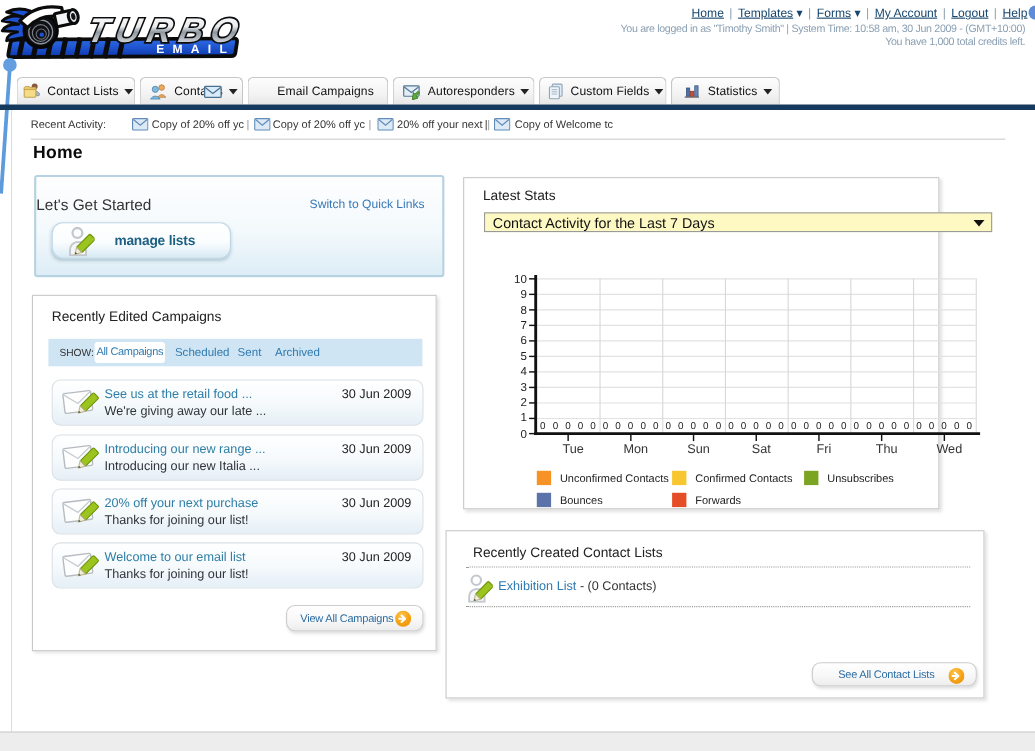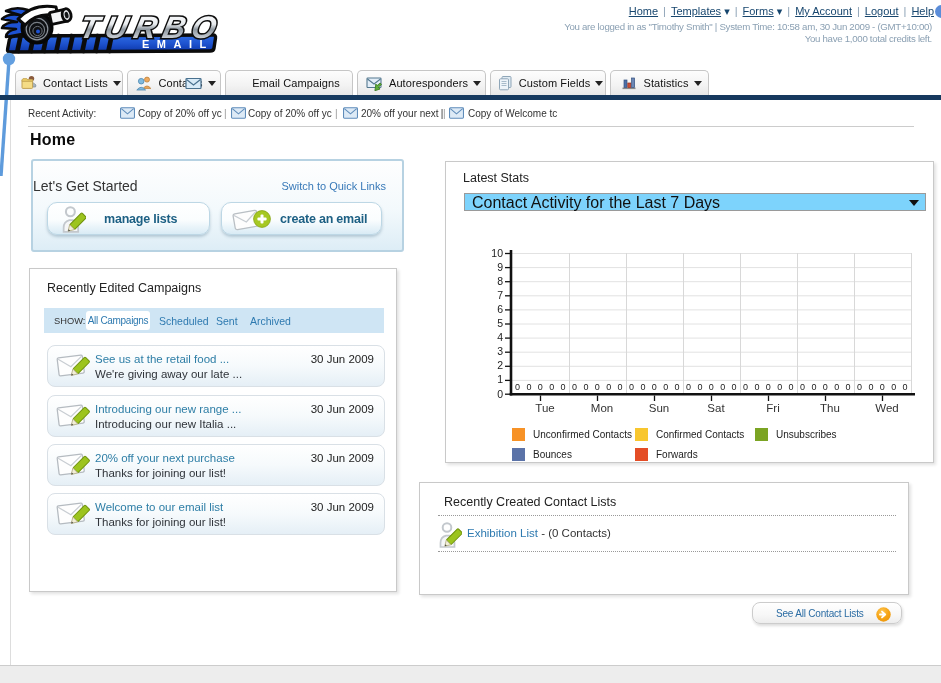--- a/index.html
+++ b/index.html
@@ -63,27 +63,27 @@
   background:linear-gradient(#ffffff,#f6fafc 50%,#e5eff6); }
 .citem .t { position:absolute; left:47px; top:7px; font-size:11.5px; color:#2e7ea6; }
 .citem .s { position:absolute; left:47px; top:22px; font-size:11.5px; color:#30343a; }
 .citem .d { position:absolute; right:10px; top:7px; font-size:11.5px; color:#222;text-align:center; }
 
 
 .wbtn { position:absolute; border:1px solid #ccc; border-radius:8px; background:linear-gradient(#ffffff,#f7f7f7 60%,#ededed);
   box-shadow:1px 2px 3px #ddd; font-size:10.5px; color:#2b6ca3; }
 
 
-#stats { left:421px; top:161px; width:489px; height:302px;margin-left:24px; }
+#stats { left:421px; top:161px; width:433px; height:302px; }
 #stats .ptitle { left:17px; top:9px; }
-#dropdown { position:absolute; left:18px; top:31px; width:462px; height:18px; border:1px solid #9a9a9a; background:#7dd3fc; font-size:16px; color:#111; line-height:17px; padding-left:7px; }
+#dropdown { position:absolute; left:18px; top:31px; width:462px; height:18px; border:1px solid #9a9a9a; background:#fef9c3; font-size:13px; color:#111; line-height:17px; padding-left:7px; }
 #dropdown .arr { position:absolute; right:6px; top:6px; width:0; height:0; border-left:5px solid transparent; border-right:5px solid transparent; border-top:6px solid #111; }
 
 
-#clists { left:419px; top:482px; width:490px; height:113px; }
+#clists { left:405px; top:482px; width:490px; height:153px; }
 #clists .ptitle { left:24px; top:12px; }
 .dotline { position:absolute; left:18px; width:458px; border-top:1px dotted #999; }
 .clitem { position:absolute; left:18px; font-size:11.5px; }
 .clitem a { color:#2e7ab0; }
 .clitem span { color:#333; }
 
 .cico { position:absolute; left:7px; top:4px; }
 .ocir { position:absolute; }
 .wbtn { white-space:nowrap; }
 .wbtn .ocir { right:10px; top:4px; width:15px; height:15px; }
@@ -258,32 +258,20 @@
       <circle cx="9" cy="6.5" r="4.3" fill="none" stroke="#c3c8cd" stroke-width="2"></circle>
       <path d="M2.5 26 L2.5 22 Q2.5 16 8 14.6 L11.5 14.6 Q16.5 16 16.5 22 L16.5 26 Z" fill="#f5f6f7" stroke="#c3c8cd" stroke-width="1.7"></path>
       <g transform="rotate(-45 14.5 17.5)">
         <rect x="9" y="14.2" width="16.5" height="6.6" rx="1" fill="#9cc41e" stroke="#6f930c" stroke-width="1"></rect>
         <path d="M9 14.2 L3.6 17.5 L9 20.8 Z" fill="#f2eed8" stroke="#b9b48e" stroke-width="0.9"></path>
         <path d="M5.3 16.5 L3.6 17.5 L5.4 18.6 Z" fill="#4a4a42"></path>
       </g>
     </svg>
     <span class="txt" style="margin-left:18px;">manage lists</span>
     </div>
-  <div class="gsbtn" style="left:188px;width:161px;">
-    <svg style="margin-left:10px;" width="40" height="26" viewBox="0 0 40 26">
-      <g transform="rotate(-10 14 14)">
-          <rect x="2" y="6" width="24" height="16" rx="2" fill="#fdfdfd" stroke="#b9bfc4" stroke-width="1.3"></rect>
-          <path d="M3 7.5 L14 16 L25 7.5" fill="none" stroke="#c6ccd1" stroke-width="1.3"></path>
-        </g>
-      <circle cx="30" cy="13" r="8.4" fill="#a6c822" stroke="#85a312" stroke-width="0.8"></circle>
-      <rect x="25.4" y="11.5" width="9.2" height="3" rx="1" fill="#fff"></rect>
-        <rect x="28.5" y="8.4" width="3" height="9.2" rx="1" fill="#fff"></rect>
-    </svg>
-    <span class="txt" style="margin-left:8px;">create an email</span>
-    </div>
 </div>
 
 <div id="campaigns" class="panel">
   <div class="ptitle" style="left:17px;top:12px;">Recently Edited Campaigns</div>
   <div id="showbar">
     <span class="sh">SHOW:</span>
     <span class="pill">All Campaigns</span>
     <a href="#" style="left:115px;">Scheduled</a>
     <a href="#" style="left:172px;">Sent</a>
     <a href="#" style="left:206px;">Archived</a>
@@ -345,20 +333,31 @@
       <g transform="rotate(-45 27 19)">
         <rect x="20.5" y="15.2" width="19" height="7.6" rx="1.2" fill="#9cc41e" stroke="#6f930c" stroke-width="1.1"></rect>
         <path d="M20.5 15.2 L14.2 19 L20.5 22.8 Z" fill="#f2eed8" stroke="#b9b48e" stroke-width="1"></path>
         <path d="M16.2 17.8 L14.2 19 L16.3 20.3 Z" fill="#4a4a42"></path>
       </g>
     </svg>
       <span class="t">Welcome to our email list</span>
       <span class="s">Thanks for joining our list!</span>
       <span class="d">30 Jun 2009</span>
     </div>
+  <div class="wbtn" style="left:230px;top:281px;width:125px;height:24px;line-height:23px;text-align:left;padding-left:12px;font-size:10px;letter-spacing:-0.2px;">View All Campaigns<svg class="ocir" width="17" height="17" viewBox="0 0 17 17">
+        <defs>
+          <radialGradient id="og1" cx="0.4" cy="0.3" r="0.9">
+            <stop offset="0" stop-color="#fdc551"></stop>
+            <stop offset="0.5" stop-color="#f6a416"></stop>
+            <stop offset="1" stop-color="#e89005"></stop>
+          </radialGradient>
+        </defs>
+        <circle cx="8.5" cy="8.5" r="8.2" fill="url(#og1)"></circle>
+        <path d="M4.5 8.5 L9 8.5 M6.8 5.2 L10.5 8.5 L6.8 11.8" fill="none" stroke="#fff" stroke-width="2.1" stroke-linecap="round" stroke-linejoin="round"></path>
+      </svg></div>
 </div>
 
 <div id="stats" class="panel">
   <div class="ptitle">Latest Stats</div>
   <div id="dropdown">Contact Activity for the Last 7 Days<span class="arr"></span></div>
   <svg id="chart" style="position:absolute;left:0;top:60px;" width="489" height="242" viewBox="0 0 489 242">
 
     <g stroke="#e2e2e2" stroke-width="1">
       <line x1="66" y1="31.5" x2="465" y2="31.5"></line>
         <line x1="66" y1="45.6" x2="465" y2="45.6"></line>

